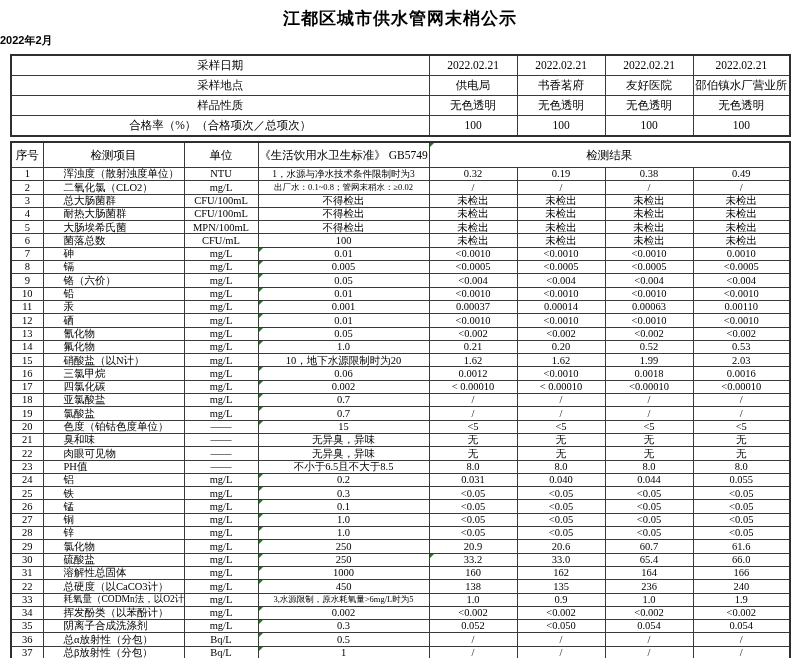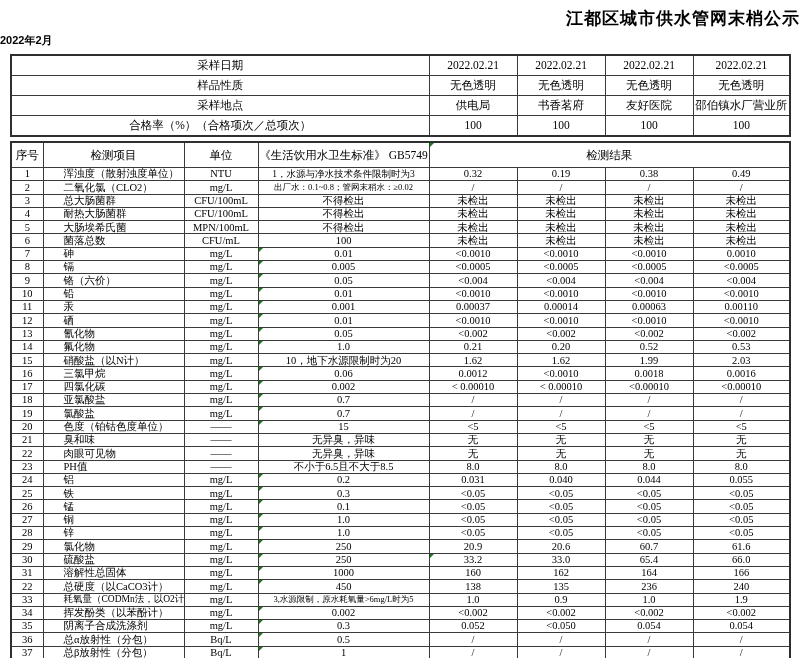--- a/index.html
+++ b/index.html
@@ -1,17 +1,17 @@
 <!DOCTYPE html>
 <html><head>
 <meta charset="utf-8">
 <style>
   html,body{margin:0;padding:0;background:#ffffff;}
   body{width:800px;height:658px;color:#000;font-family:"Liberation Serif","DejaVu Serif",serif;}
-  .title{text-align:right;font-weight:bold;font-size:17px;padding-top:7px;
+  .title{text-align:center;font-weight:bold;font-size:17px;padding-top:7px;
          font-family:"Liberation Sans","DejaVu Sans",sans-serif;letter-spacing:1px;}
   .subtitle{font-weight:bold;font-size:11px;margin-top:3px;
          font-family:"Liberation Sans","DejaVu Sans",sans-serif;}
   table{border-collapse:collapse;table-layout:fixed;margin-left:10px;width:781px;}
   table{border:2px solid #2f2f2f;}
   td,th{border:1px solid #3a3a3a;text-align:center;padding:0;overflow:hidden;
         white-space:nowrap;position:relative;font-weight:normal;line-height:1.1;}
   .info-table{margin-top:6px;}
   .info-table td{height:19px;font-size:11.5px;}
   .main-table{margin-top:4px;}
@@ -40,32 +40,32 @@
   </colgroup>
   <tbody id="info-body">
       <tr>
         <td>采样日期</td>
         <td>2022.02.21</td>
         <td>2022.02.21</td>
         <td>2022.02.21</td>
         <td>2022.02.21</td>
       </tr>
       <tr>
+        <td>采样地点</td>
+        <td>供电局</td>
+        <td>书香茗府</td>
+        <td>友好医院</td>
+        <td>邵伯镇水厂营业所</td>
+      </tr>
+      <tr>
         <td>样品性质</td>
         <td>无色透明</td>
         <td>无色透明</td>
         <td>无色透明</td>
         <td>无色透明</td>
-      </tr>
-      <tr>
-        <td>采样地点</td>
-        <td>供电局</td>
-        <td>书香茗府</td>
-        <td>友好医院</td>
-        <td>邵伯镇水厂营业所</td>
       </tr>
       <tr>
         <td>合格率（%）（合格项次／总项次）</td>
         <td>100</td>
         <td>100</td>
         <td>100</td>
         <td>100</td>
       </tr>
     </tbody>
 </table>

